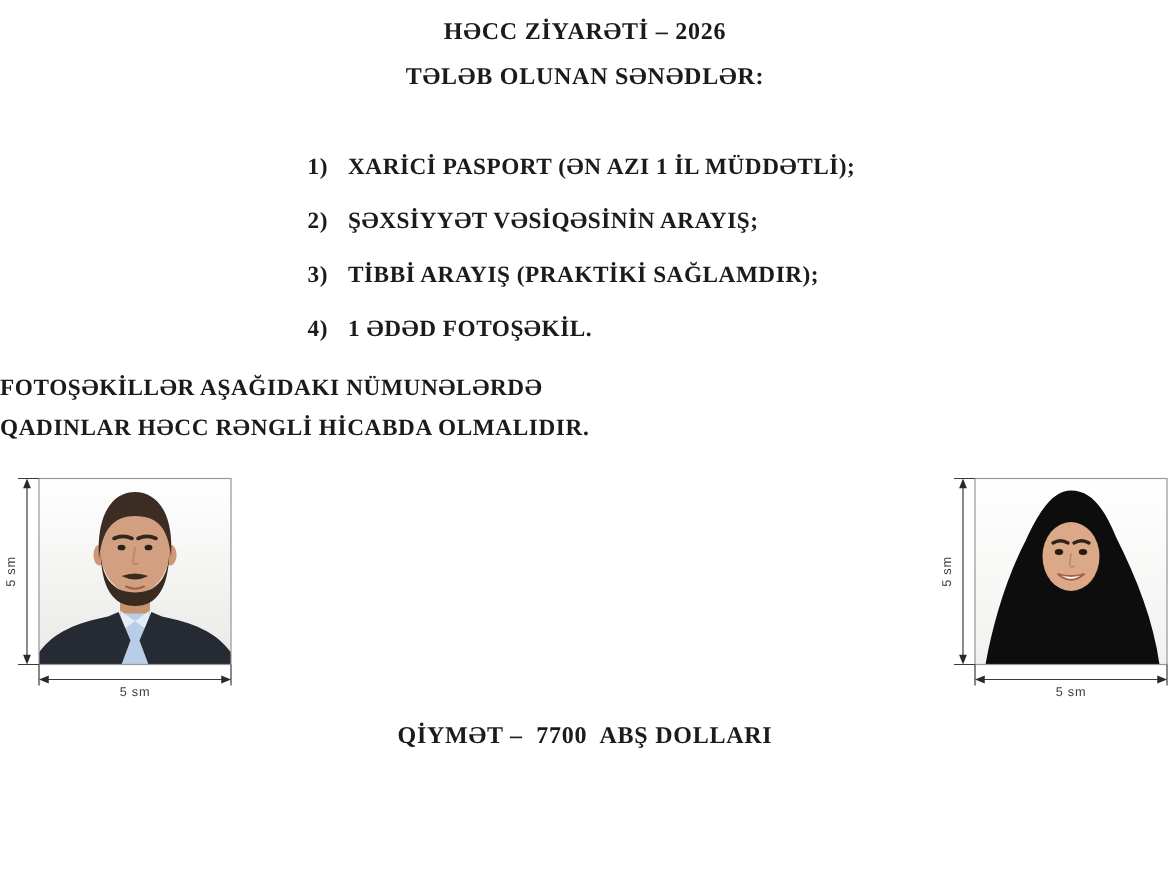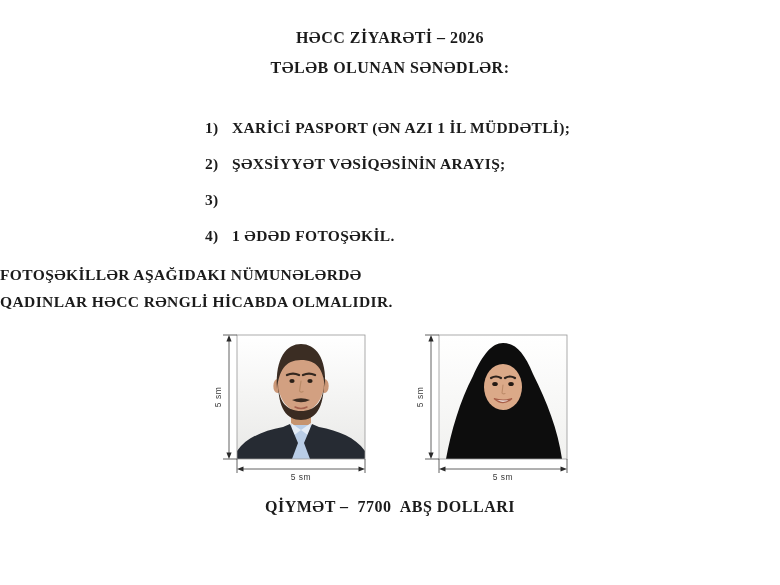--- a/index.html
+++ b/index.html
@@ -7,21 +7,21 @@
     position:relative;
     width:780px;height:585px;
     background:#ffffff;
     color:#1b1b1b;
     font-family:"Liberation Serif","DejaVu Serif",serif;
     font-weight:700;
     overflow:hidden;
     box-sizing:border-box;
   }
   .title{
-    padding-top:28px;
+    padding-top:12px;
     text-align:center;
     font-size:16px;
     line-height:19px;
     letter-spacing:0.5px;
   }
   .subtitle{
     margin-top:11px;
     text-align:center;
     font-size:16px;
     line-height:19px;
@@ -42,21 +42,21 @@
   .note{
     margin-top:14px;
     text-align:left;
     font-size:15.5px;
     line-height:26.5px;
     letter-spacing:0.4px;
   }
   .photos{
     margin-top:16px;
     display:flex;
-    justify-content:center;
+    justify-content:space-between;
     gap:46px;
   }
   .photo-fig{display:block;}
   .dim-label{
     font-family:"Liberation Sans","DejaVu Sans",sans-serif;
     font-size:8.5px;
     font-weight:400;
     fill:#3a3a3a;
     letter-spacing:0.5px;
   }
@@ -81,20 +81,21 @@
     <div class="req-item">
       <span class="req-num">1)</span>
       <span class="req-text">XARİCİ PASPORT (ƏN AZI 1 İL MÜDDƏTLİ);</span>
     </div>
     <div class="req-item">
       <span class="req-num">2)</span>
       <span class="req-text">ŞƏXSİYYƏT VƏSİQƏSİNİN ARAYIŞ;</span>
     </div>
     <div class="req-item">
       <span class="req-num">3)</span>
+      <span class="req-text">TİBBİ ARAYIŞ (PRAKTİKİ SAĞLAMDIR);</span>
     </div>
     <div class="req-item">
       <span class="req-num">4)</span>
       <span class="req-text">1 ƏDƏD FOTOŞƏKİL.</span>
     </div>
   </div>
 
   <div class="note">
     <div>FOTOŞƏKİLLƏR AŞAĞIDAKI NÜMUNƏLƏRDƏ</div>
     <div>QADINLAR HƏCC RƏNGLİ HİCABDA OLMALIDIR.</div>

